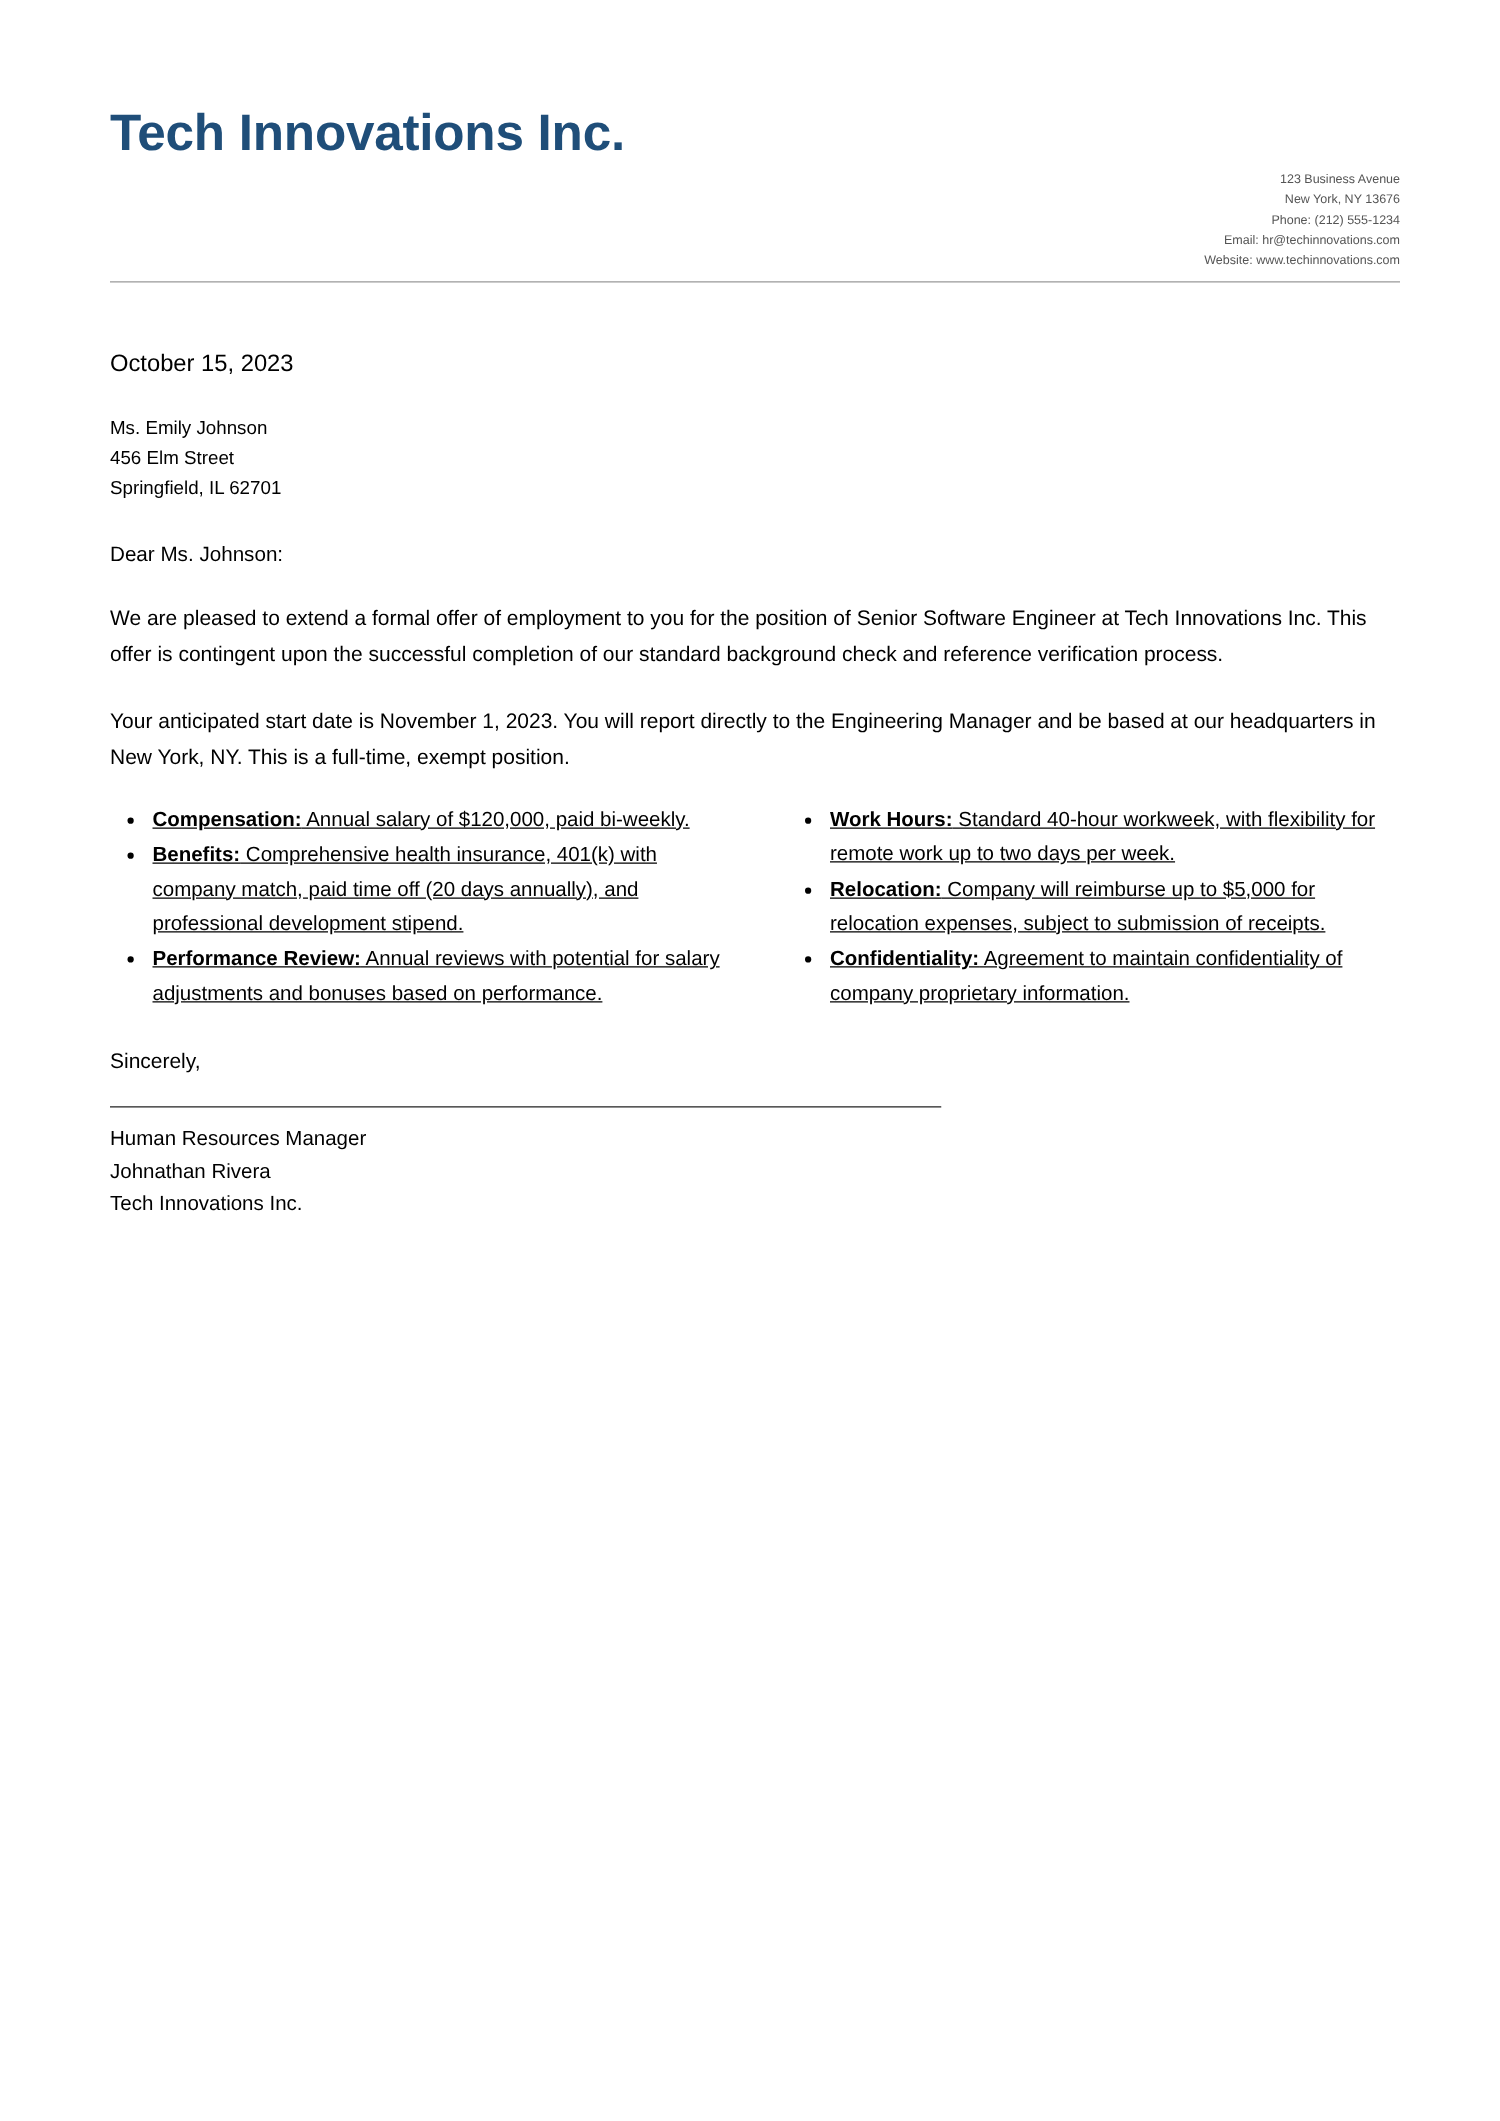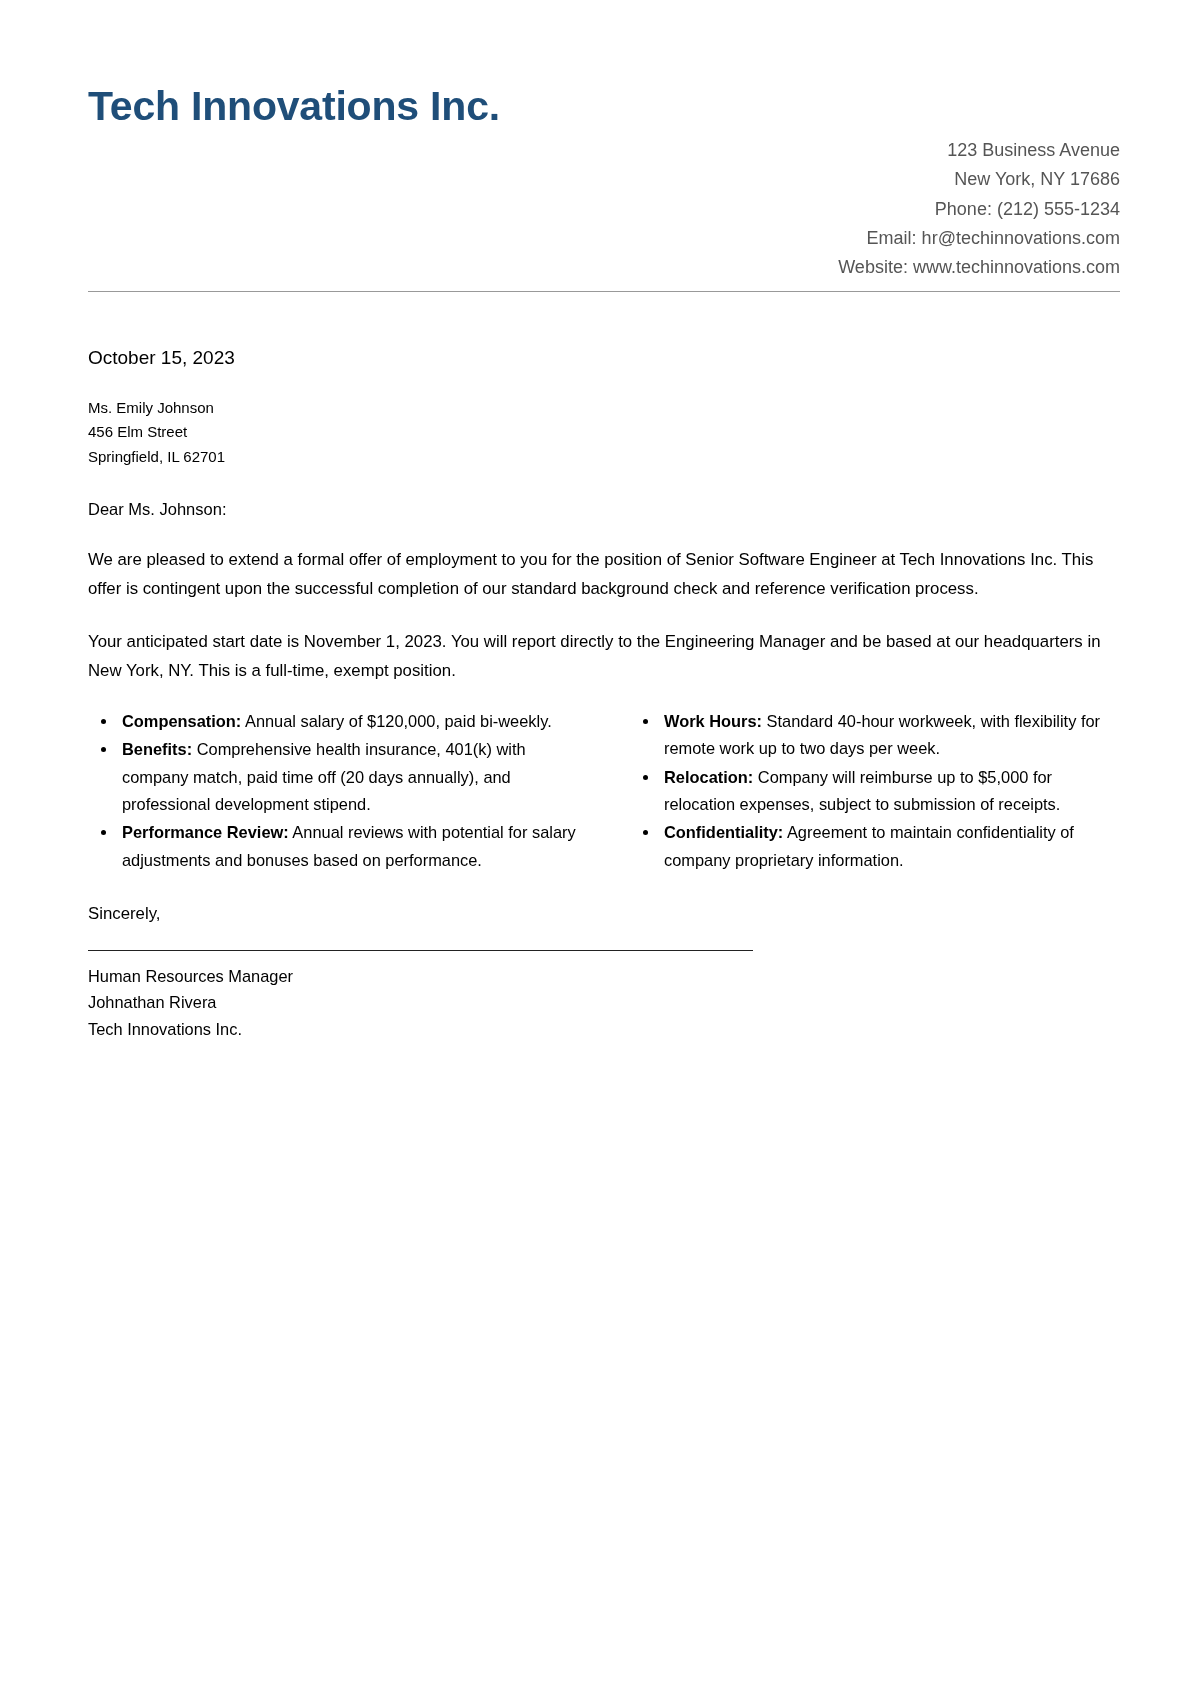--- a/index.html
+++ b/index.html
@@ -29,21 +29,21 @@
     font-size: 41px;
     font-weight: bold;
     color: #1f4e79;
     letter-spacing: -0.2px;
     line-height: 1.12;
     margin: 0;
     padding-top: 12px;
   }
   .contact-block {
     text-align: right;
-    font-size: 18px;
+    font-size: 10px;
     line-height: 1.63;
     color: #555555;
     margin-top: 6px;
     padding-bottom: 8px;
   }
   .contact-line {
     display: block;
     white-space: nowrap;
   }
   .header-rule {
@@ -92,20 +92,21 @@
   ul.terms-list {
     list-style: disc;
     margin: 0;
     padding-left: 30px;
   }
   ul.terms-list li {
     font-size: 16.4px;
     line-height: 1.67;
     margin: 0 0 1px 0;
     padding-left: 4px;
+    text-decoration: underline;
   }
   ul.terms-list li .term-label {
     font-weight: bold;
   }
 
   .closing-para {
     font-size: 16.8px;
     line-height: 1.72;
     margin-top: 26px;
   }
@@ -134,21 +135,21 @@
 </head>
 <body>
 
 <div class="page">
 
   <div class="letterhead">
     <h1 class="company-name">Tech Innovations Inc.</h1>
 
     <div class="contact-block">
       <span class="contact-line">123 Business Avenue</span>
-      <span class="contact-line">New York, NY 17686</span>
+      <span class="contact-line">New York, NY 13676</span>
       <span class="contact-line">Phone: (212) 555-1234</span>
       <span class="contact-line">Email: hr@techinnovations.com</span>
       <span class="contact-line">Website: www.techinnovations.com</span>
     </div>
 
     <hr class="header-rule">
   </div>
 
   <div class="letter-date">October 15, 2023</div>
 

